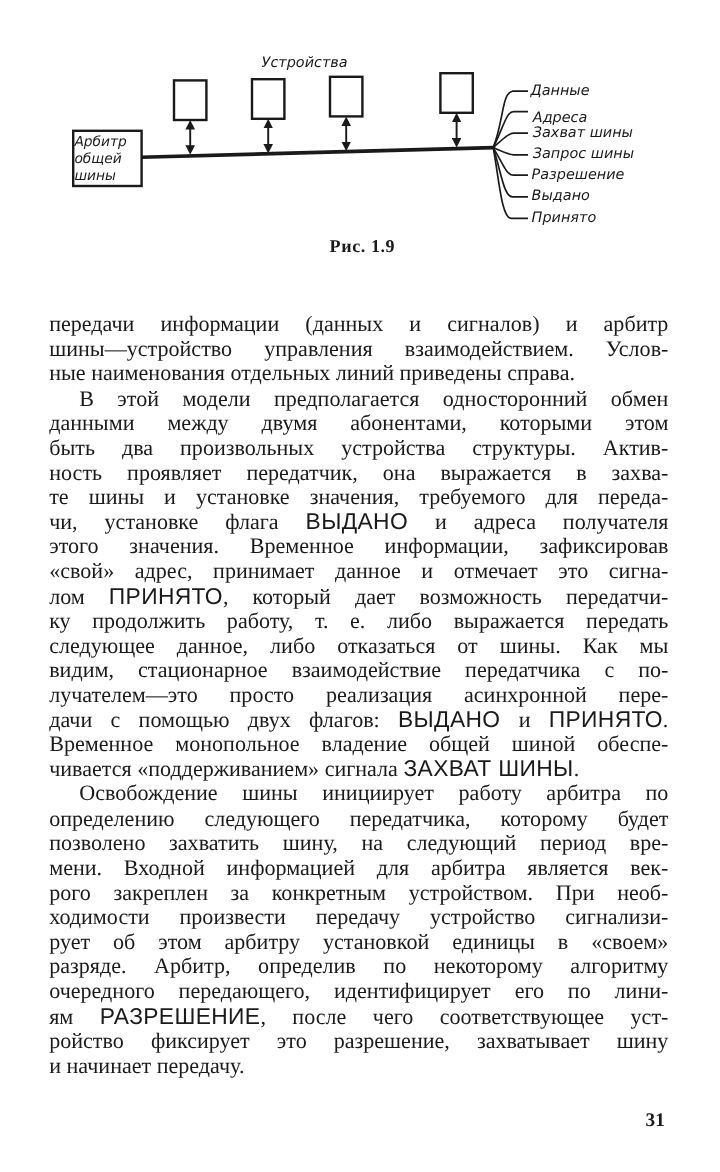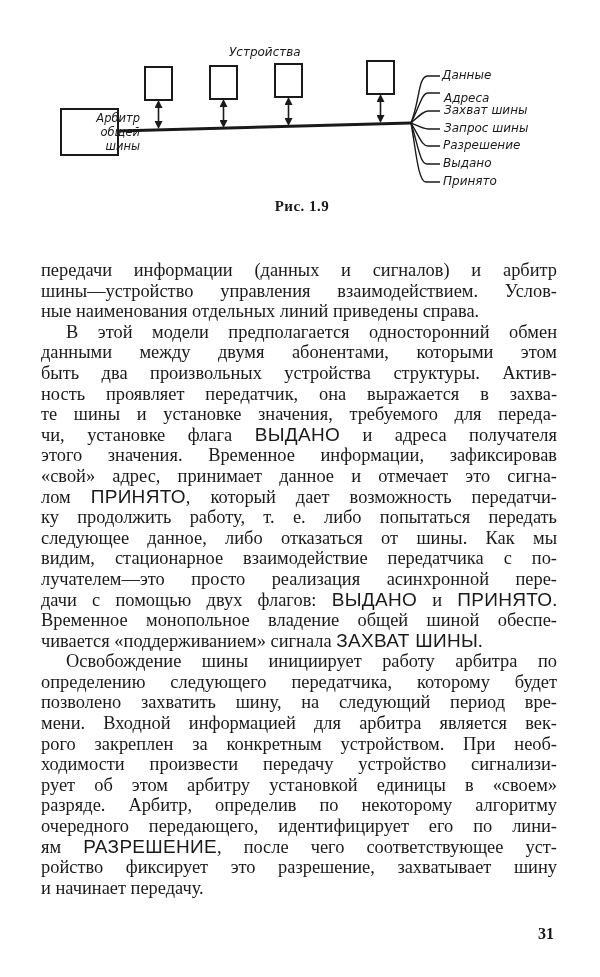--- a/index.html
+++ b/index.html
@@ -3,22 +3,22 @@
 <meta charset="utf-8">
 <style>
   html, body { margin: 0; padding: 0; background: #ffffff; }
   body { width: 600px; height: 977px; position: relative; overflow: hidden; color: #1a1a1a; }
   .figure { position: absolute; left: 0; top: 0; width: 600px; height: 230px; }
   .figure svg { position: absolute; left: 0; top: 0; }
   .fig-label {
     position: absolute; font-family: "DejaVu Sans", sans-serif; font-style: italic;
     font-size: 12px; line-height: 13px; color: #1a1a1a; white-space: nowrap;
   }
-  .arbiter-text { position: absolute; left: 62px; top: 111px; width: 56px; text-align: right;
-    font-family: "DejaVu Sans", sans-serif; font-style: italic; font-size: 11.5px; line-height: 14px; margin-left: 22px; }
+  .arbiter-text { position: absolute; left: 62px; top: 111px; width: 56px; text-align: left;
+    font-family: "DejaVu Sans", sans-serif; font-style: italic; font-size: 11.5px; line-height: 14px; }
   .caption { position: absolute; left: 0; width: 600px; top: 198px; text-align: center;
     font-family: "Liberation Serif", serif; font-weight: bold; font-size: 15px; letter-spacing: 0.5px; padding-left: 2px; }
   .text-block { position: absolute; left: 41px; top: 260px; width: 516px;
     font-family: "Liberation Serif", serif; font-size: 18.4px; line-height: 20.6px; text-align: justify; }
   .text-block p { margin: 0; }
   .line { display: block; text-align: justify; text-align-last: justify; white-space: nowrap; height: 20.6px; }
   .line.last { text-align-last: left; }
   .line.indent { padding-left: 25px; }
   .caps { font-family: "Liberation Sans", sans-serif; font-size: 19px; letter-spacing: 0.3px; }
   .page-number { position: absolute; left: 538px; top: 925px; font-family: "Liberation Serif", serif;
@@ -53,21 +53,21 @@
       <path d="M411,123 C420,100 418,78 427,76 L440,76"></path>
       <path d="M411,123 C420,105 422,93 428,93 L440,93"></path>
       <path d="M411,123 C420,115 424,111 428,111 L440,111"></path>
       <path d="M411,123 C420,127 424,129 428,129 L440,129"></path>
       <path d="M411,123 C420,138 422,146 428,146 L440,146"></path>
       <path d="M411,123 C418,145 420,164 427,164 L440,164"></path>
       <path d="M411,123 C416,150 418,182 426,182 L440,182"></path>
     </g>
   </svg>
 
-  <div class="fig-label" style="left:229px; top:46px;">Устройства</div>
+  <div class="fig-label" style="left:218px; top:46px;">Устройства</div>
 
   <div class="arbiter-text">
     <div>Арбитр</div>
     <div>общей</div>
     <div>шины</div>
   </div>
 
   <div class="fig-label" style="left:442px; top:69px;">Данные</div>
   <div class="fig-label" style="left:444px; top:92px;">Адреса</div>
   <div class="fig-label" style="left:444px; top:104px;">Захват шины</div>
@@ -88,21 +88,21 @@
   <p>
     <span class="line indent">В этой модели предполагается односторонний обмен</span>
     <span class="line">данными между двумя абонентами, которыми этом</span>
     <span class="line">быть два произвольных устройства структуры. Актив-</span>
     <span class="line">ность проявляет передатчик, она выражается в захва-</span>
     <span class="line">те шины и установке значения, требуемого для переда-</span>
     <span class="line"><span>чи, установке флага </span><span class="caps">ВЫДАНО</span><span> и адреса получателя</span></span>
     <span class="line">этого значения. Временное информации, зафиксировав</span>
     <span class="line">«свой» адрес, принимает данное и отмечает это сигна-</span>
     <span class="line"><span>лом </span><span class="caps">ПРИНЯТО</span><span>, который дает возможность передатчи-</span></span>
-    <span class="line">ку продолжить работу, т. е. либо попытаться передать</span>
+    <span class="line">ку продолжить работу, т. е. либо выражается передать</span>
     <span class="line">следующее данное, либо отказаться от шины. Как мы</span>
     <span class="line">видим, стационарное взаимодействие передатчика с по-</span>
     <span class="line">лучателем—это просто реализация асинхронной пере-</span>
     <span class="line"><span>дачи с помощью двух флагов: </span><span class="caps">ВЫДАНО</span><span> и </span><span class="caps">ПРИНЯТО</span><span>.</span></span>
     <span class="line">Временное монопольное владение общей шиной обеспе-</span>
     <span class="line last"><span>чивается «поддерживанием» сигнала </span><span class="caps">ЗАХВАТ ШИНЫ</span><span>.</span></span>
   </p>
   <p>
     <span class="line indent">Освобождение шины инициирует работу арбитра по</span>
     <span class="line">определению следующего передатчика, которому будет</span>

